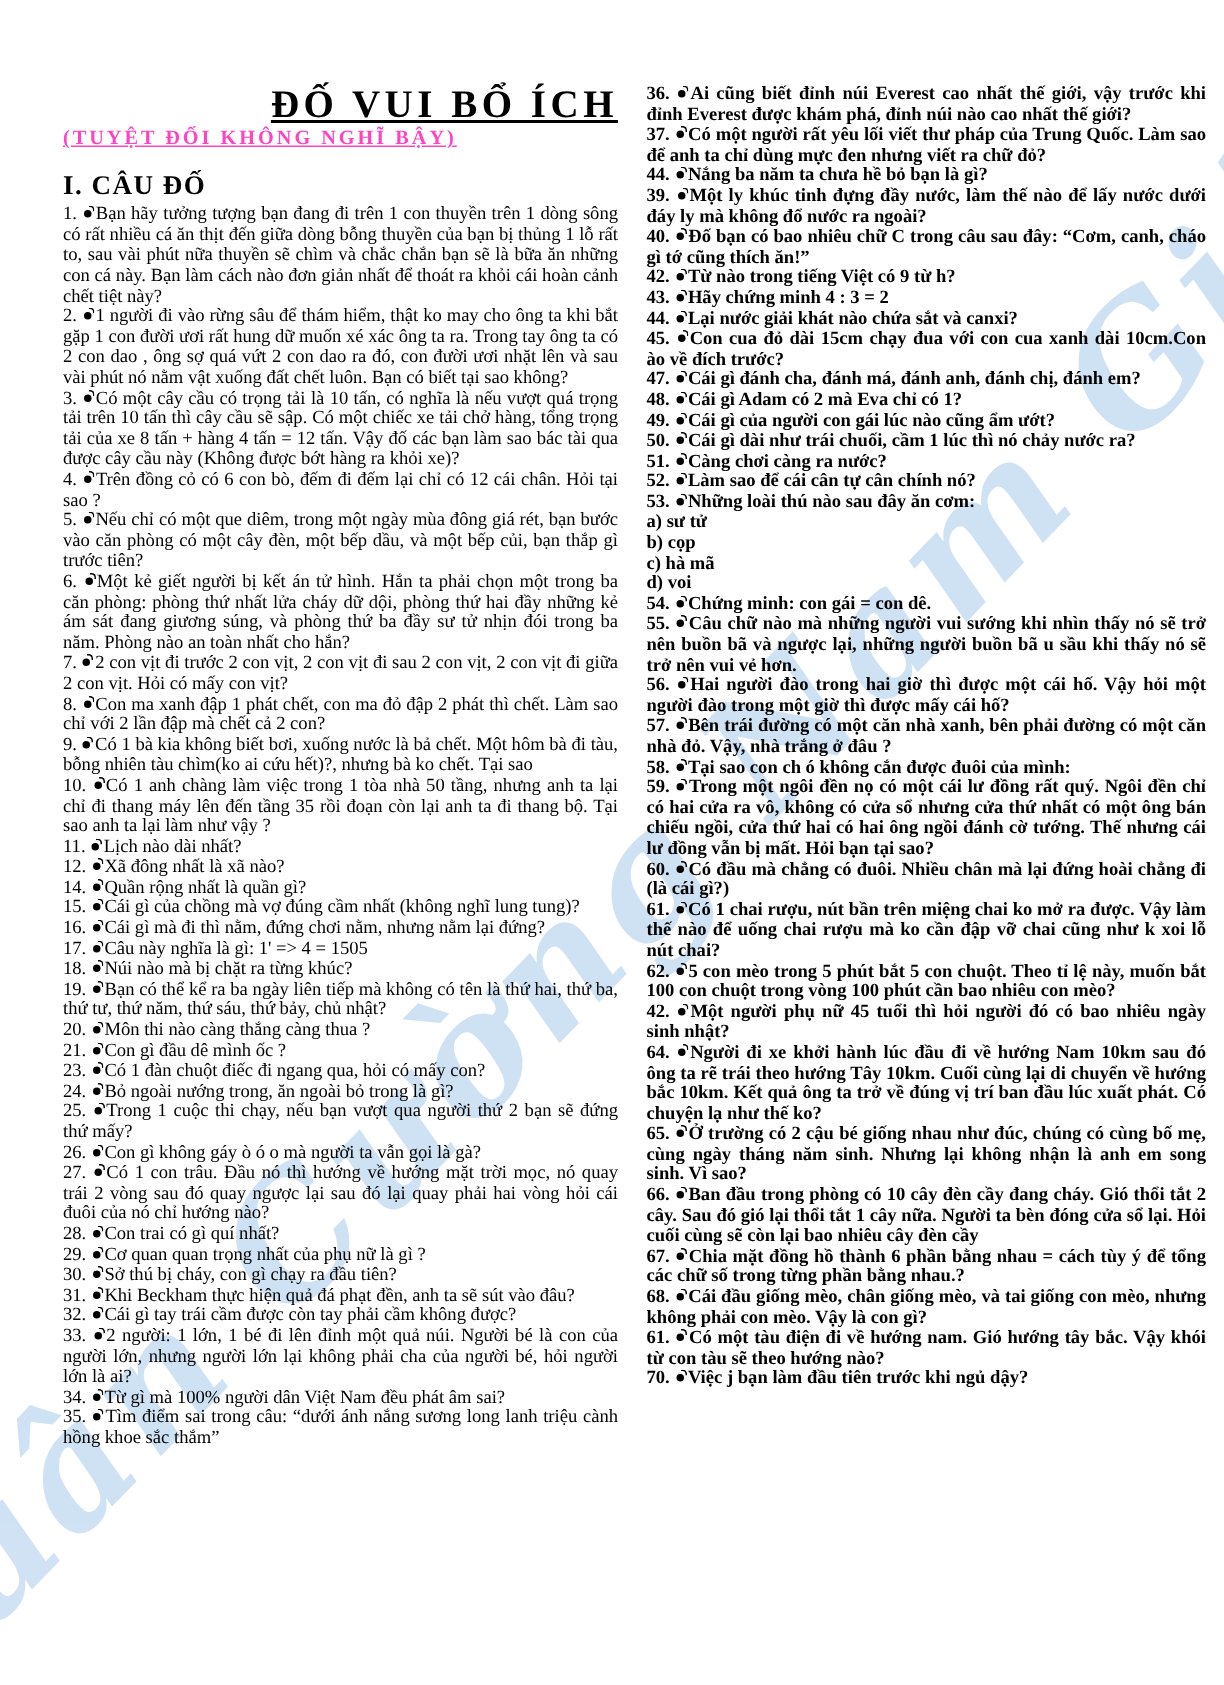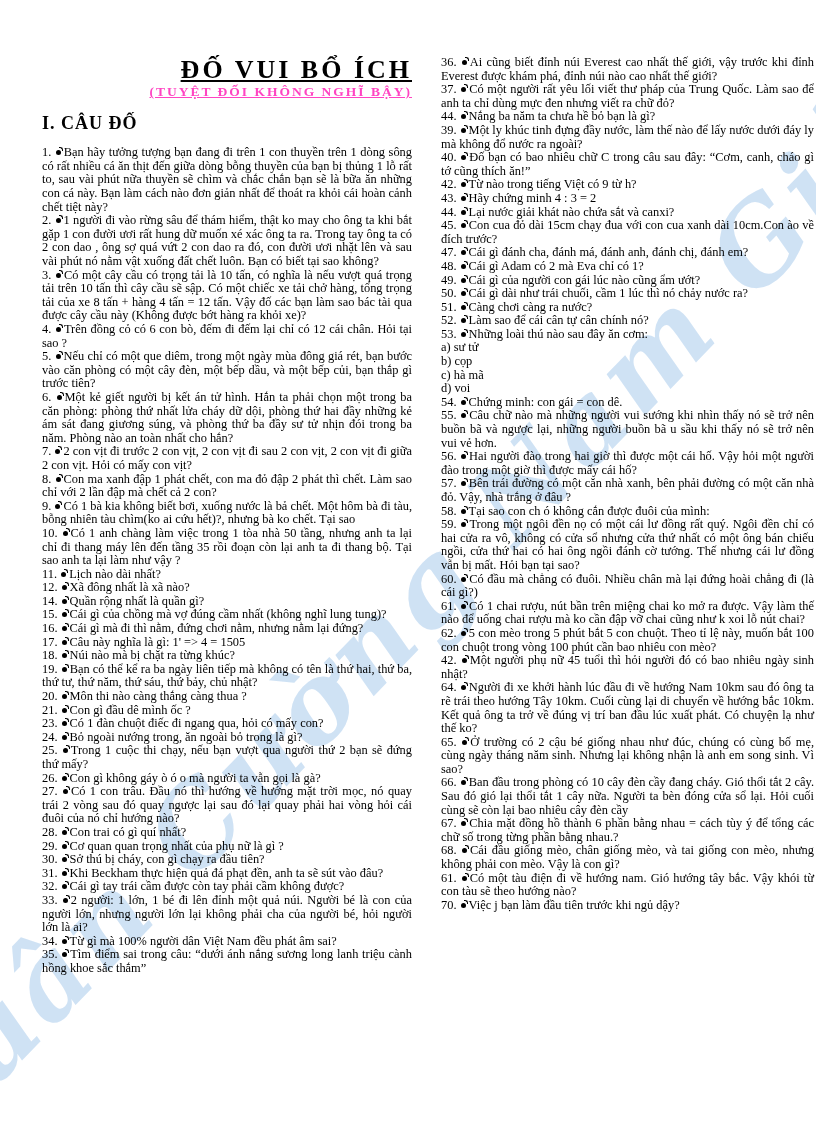--- a/index.html
+++ b/index.html
@@ -10,33 +10,33 @@
   }
   .watermark {
     position:absolute; top:54%; left:50%;
     transform:translate(-50%,-50%) rotate(-46deg);
     font-family:"DejaVu Serif", serif; font-style:italic; font-weight:bold;
     font-size:108px; letter-spacing:6px; white-space:nowrap;
     color:#a9cbec; opacity:0.55; z-index:0; pointer-events:none;
   }
   .col { position:absolute; top:56px; z-index:1; }
   .col-left  { left:42px;  width:370px; }
-  .col-right { left:441px; width:373px; }
+  .col-right { left:431px; width:373px;font-weight:bold; }
   .title {
     text-align:right; font-weight:bold; font-size:26px;
     letter-spacing:3px; text-decoration:underline; line-height:1.05;
   }
   .subtitle {
-    text-align:right; font-weight:bold; font-size:13.5px;
+    text-align:left; font-weight:bold; font-size:13.5px;
     letter-spacing:2px; color:#ff44c2; text-decoration:underline;
     margin-top:1px;
   }
   .section-heading {
     font-weight:bold; font-size:18px; letter-spacing:1px;
-    margin-top:13px; margin-bottom:12px;
+    margin-top:13px; margin-bottom:2px;
   }
   .q {
     font-size:12.4px; line-height:13.6px; text-align:justify;
     white-space:pre-line;
   }
   .q .num { white-space:nowrap; }
   .bomb {
     display:inline-block; width:5px; height:5px; background:#000;
     border-radius:50%; position:relative; margin:0 3px 1px 1px;
     vertical-align:baseline;

